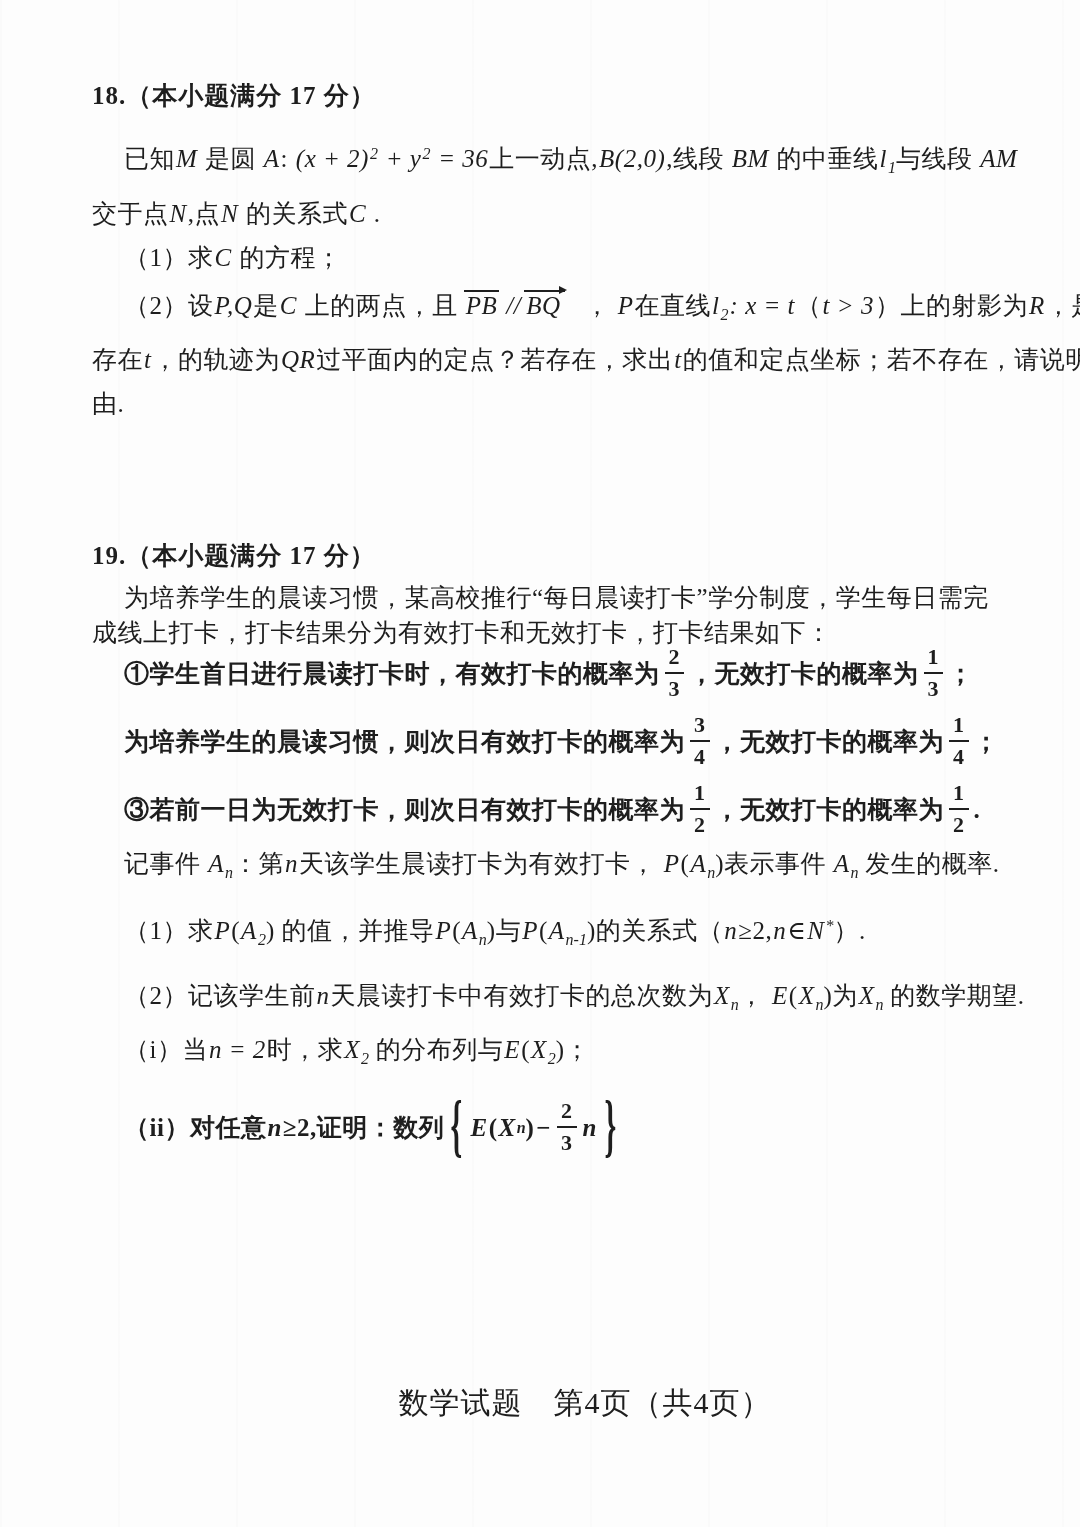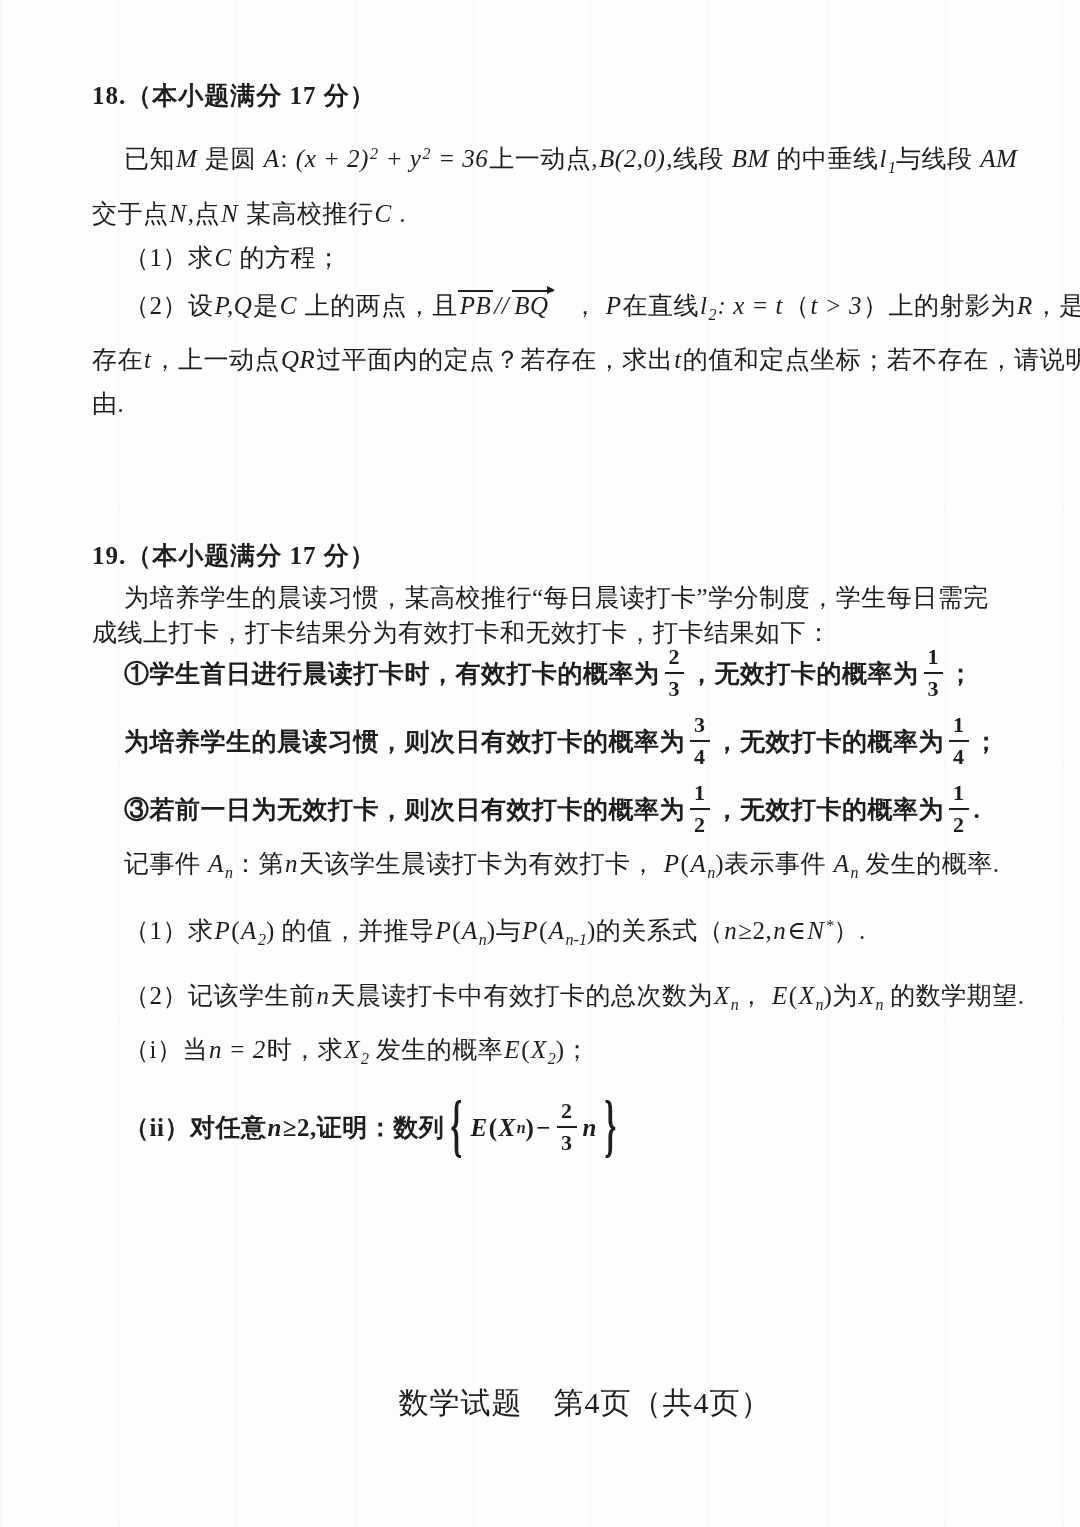--- a/index.html
+++ b/index.html
@@ -64,21 +64,21 @@
     display: block;
     padding-top: 3px;
     font-size: 22px;
     line-height: 1.05;
   }
   .ol {
     display: inline-block;
     border-top: 2px solid #1e1e1e;
     padding: 0 2px;
     line-height: 1.15;
-    margin: 0 0;
+    margin: 0 6px;
   }
   .vec {
     display: inline-block;
     position: relative;
     border-top: 2px solid #1e1e1e;
     padding: 0 4px 0 2px;
     line-height: 1.15;
     margin: 0 20px 0 2px;
   }
   .vhead {
@@ -119,24 +119,24 @@
     padding-left: 45px;
   }
 </style>
 </head>
 <body>
 
 <div class="page">
 
   <div class="line qtitle" style="top:76px">18.（本小题满分 17 分）</div>
   <div class="line indent" style="top:134px"><span class="txt">已知</span><span class="math">M</span><span class="txt"> 是圆 </span><span class="math">A</span><span class="txt">: </span><span class="math">(x + 2)</span><sup class="math">2</sup><span class="math"> + y</span><sup class="math">2</sup><span class="math"> = 36</span><span class="txt">上一动点,</span><span class="math">B(2,0)</span><span class="txt">,线段 </span><span class="math">BM</span><span class="txt"> 的中垂线</span><span class="math">l</span><sub class="math">1</sub><span class="txt">与线段 </span><span class="math">AM</span></div>
-  <div class="line" style="top:194px"><span class="txt">交于点</span><span class="math">N</span><span class="txt">,点</span><span class="math">N</span><span class="txt"> 某高校推行</span><span class="math">C</span><span class="txt"> .</span></div>
+  <div class="line" style="top:194px"><span class="txt">交于点</span><span class="math">N</span><span class="txt">,点</span><span class="math">N</span><span class="txt"> 的关系式</span><span class="math">C</span><span class="txt"> .</span></div>
   <div class="line indent" style="top:238px"><span class="txt">（1）求</span><span class="math">C</span><span class="txt"> 的方程；</span></div>
   <div class="line indent" style="top:286px"><span class="txt">（2）设</span><span class="math">P,Q</span><span class="txt">是</span><span class="math">C</span><span class="txt"> 上的两点，且</span><span class="math ol">PB</span><span class="math">//</span><span class="math vec">BQ<span class="vhead"></span></span><span class="txt">， </span><span class="math">P</span><span class="txt">在直线</span><span class="math">l</span><sub class="math">2</sub><span class="math">: x = t</span><span class="txt">（</span><span class="math">t &gt; 3</span><span class="txt">）上的射影为</span><span class="math">R</span><span class="txt">，是否</span></div>
-  <div class="line" style="top:340px"><span class="txt">存在</span><span class="math">t</span><span class="txt">，上一动点</span><span class="math">QR</span><span class="txt">过平面内的定点？若存在，求出</span><span class="math">t</span><span class="txt">的值和定点坐标；若不存在，请说明理</span></div>
+  <div class="line" style="top:340px"><span class="txt">存在</span><span class="math">t</span><span class="txt">，的轨迹为</span><span class="math">QR</span><span class="txt">过平面内的定点？若存在，求出</span><span class="math">t</span><span class="txt">的值和定点坐标；若不存在，请说明理</span></div>
   <div class="line" style="top:384px"><span class="txt">由.</span></div>
 
   <div class="line qtitle" style="top:536px">19.（本小题满分 17 分）</div>
   <div class="line indent" style="top:578px"><span class="txt">为培养学生的晨读习惯，某高校推行“每日晨读打卡”学分制度，学生每日需完</span></div>
   <div class="line" style="top:613px"><span class="txt">成线上打卡，打卡结果分为有效打卡和无效打卡，打卡结果如下：</span></div>
   <div class="line indent tall" style="top:638px">
       <span class="txt">①学生首日进行晨读打卡时，有效打卡的概率为</span>
       <span class="frac">
         <span class="fnum">2</span>
         <span class="fden">3</span>
@@ -170,21 +170,21 @@
       <span class="txt">，无效打卡的概率为</span>
       <span class="frac">
         <span class="fnum">1</span>
         <span class="fden">2</span>
       </span>
       <span class="txt">.</span>
     </div>
   <div class="line indent" style="top:844px"><span class="txt">记事件 </span><span class="math">A</span><sub class="math">n</sub><span class="txt">：第</span><span class="math">n</span><span class="txt">天该学生晨读打卡为有效打卡， </span><span class="math">P</span><span class="txt">(</span><span class="math">A</span><sub class="math">n</sub><span class="txt">)</span><span class="txt">表示事件 </span><span class="math">A</span><sub class="math">n</sub><span class="txt"> 发生的概率.</span></div>
   <div class="line indent" style="top:906px"><span class="txt">（1）求</span><span class="math">P</span><span class="txt">(</span><span class="math">A</span><sub class="math">2</sub><span class="txt">)</span><span class="txt"> 的值，并推导</span><span class="math">P</span><span class="txt">(</span><span class="math">A</span><sub class="math">n</sub><span class="txt">)</span><span class="txt">与</span><span class="math">P</span><span class="txt">(</span><span class="math">A</span><sub class="math">n-1</sub><span class="txt">)</span><span class="txt">的关系式（</span><span class="math">n</span><span class="txt">≥2,</span><span class="math">n</span><span class="txt">∈</span><span class="math">N</span><sup class="math">*</sup><span class="txt">）.</span></div>
   <div class="line indent" style="top:976px"><span class="txt">（2）记该学生前</span><span class="math">n</span><span class="txt">天晨读打卡中有效打卡的总次数为</span><span class="math">X</span><sub class="math">n</sub><span class="txt">， </span><span class="math">E</span><span class="txt">(</span><span class="math">X</span><sub class="math">n</sub><span class="txt">)</span><span class="txt">为</span><span class="math">X</span><sub class="math">n</sub><span class="txt"> 的数学期望.</span></div>
-  <div class="line indent" style="top:1030px"><span class="txt">（i）当</span><span class="math">n = 2</span><span class="txt">时，求</span><span class="math">X</span><sub class="math">2</sub><span class="txt"> 发生的概率</span><span class="math">E</span><span class="txt">(</span><span class="math">X</span><sub class="math">2</sub><span class="txt">)</span><span class="txt">；</span></div>
+  <div class="line indent" style="top:1030px"><span class="txt">（i）当</span><span class="math">n = 2</span><span class="txt">时，求</span><span class="math">X</span><sub class="math">2</sub><span class="txt"> 的分布列与</span><span class="math">E</span><span class="txt">(</span><span class="math">X</span><sub class="math">2</sub><span class="txt">)</span><span class="txt">；</span></div>
   <div class="line indent tall" style="top:1092px">
       <span class="txt">（ii）对任意</span>
       <span class="math">n</span>
       <span class="txt">≥2,证明：数列</span>
       <span class="bigbrace">{</span>
       <span class="math">E</span>
       <span class="txt">(</span>
       <span class="math">X</span>
       <sub class="math">n</sub>
       <span class="txt">)</span>

